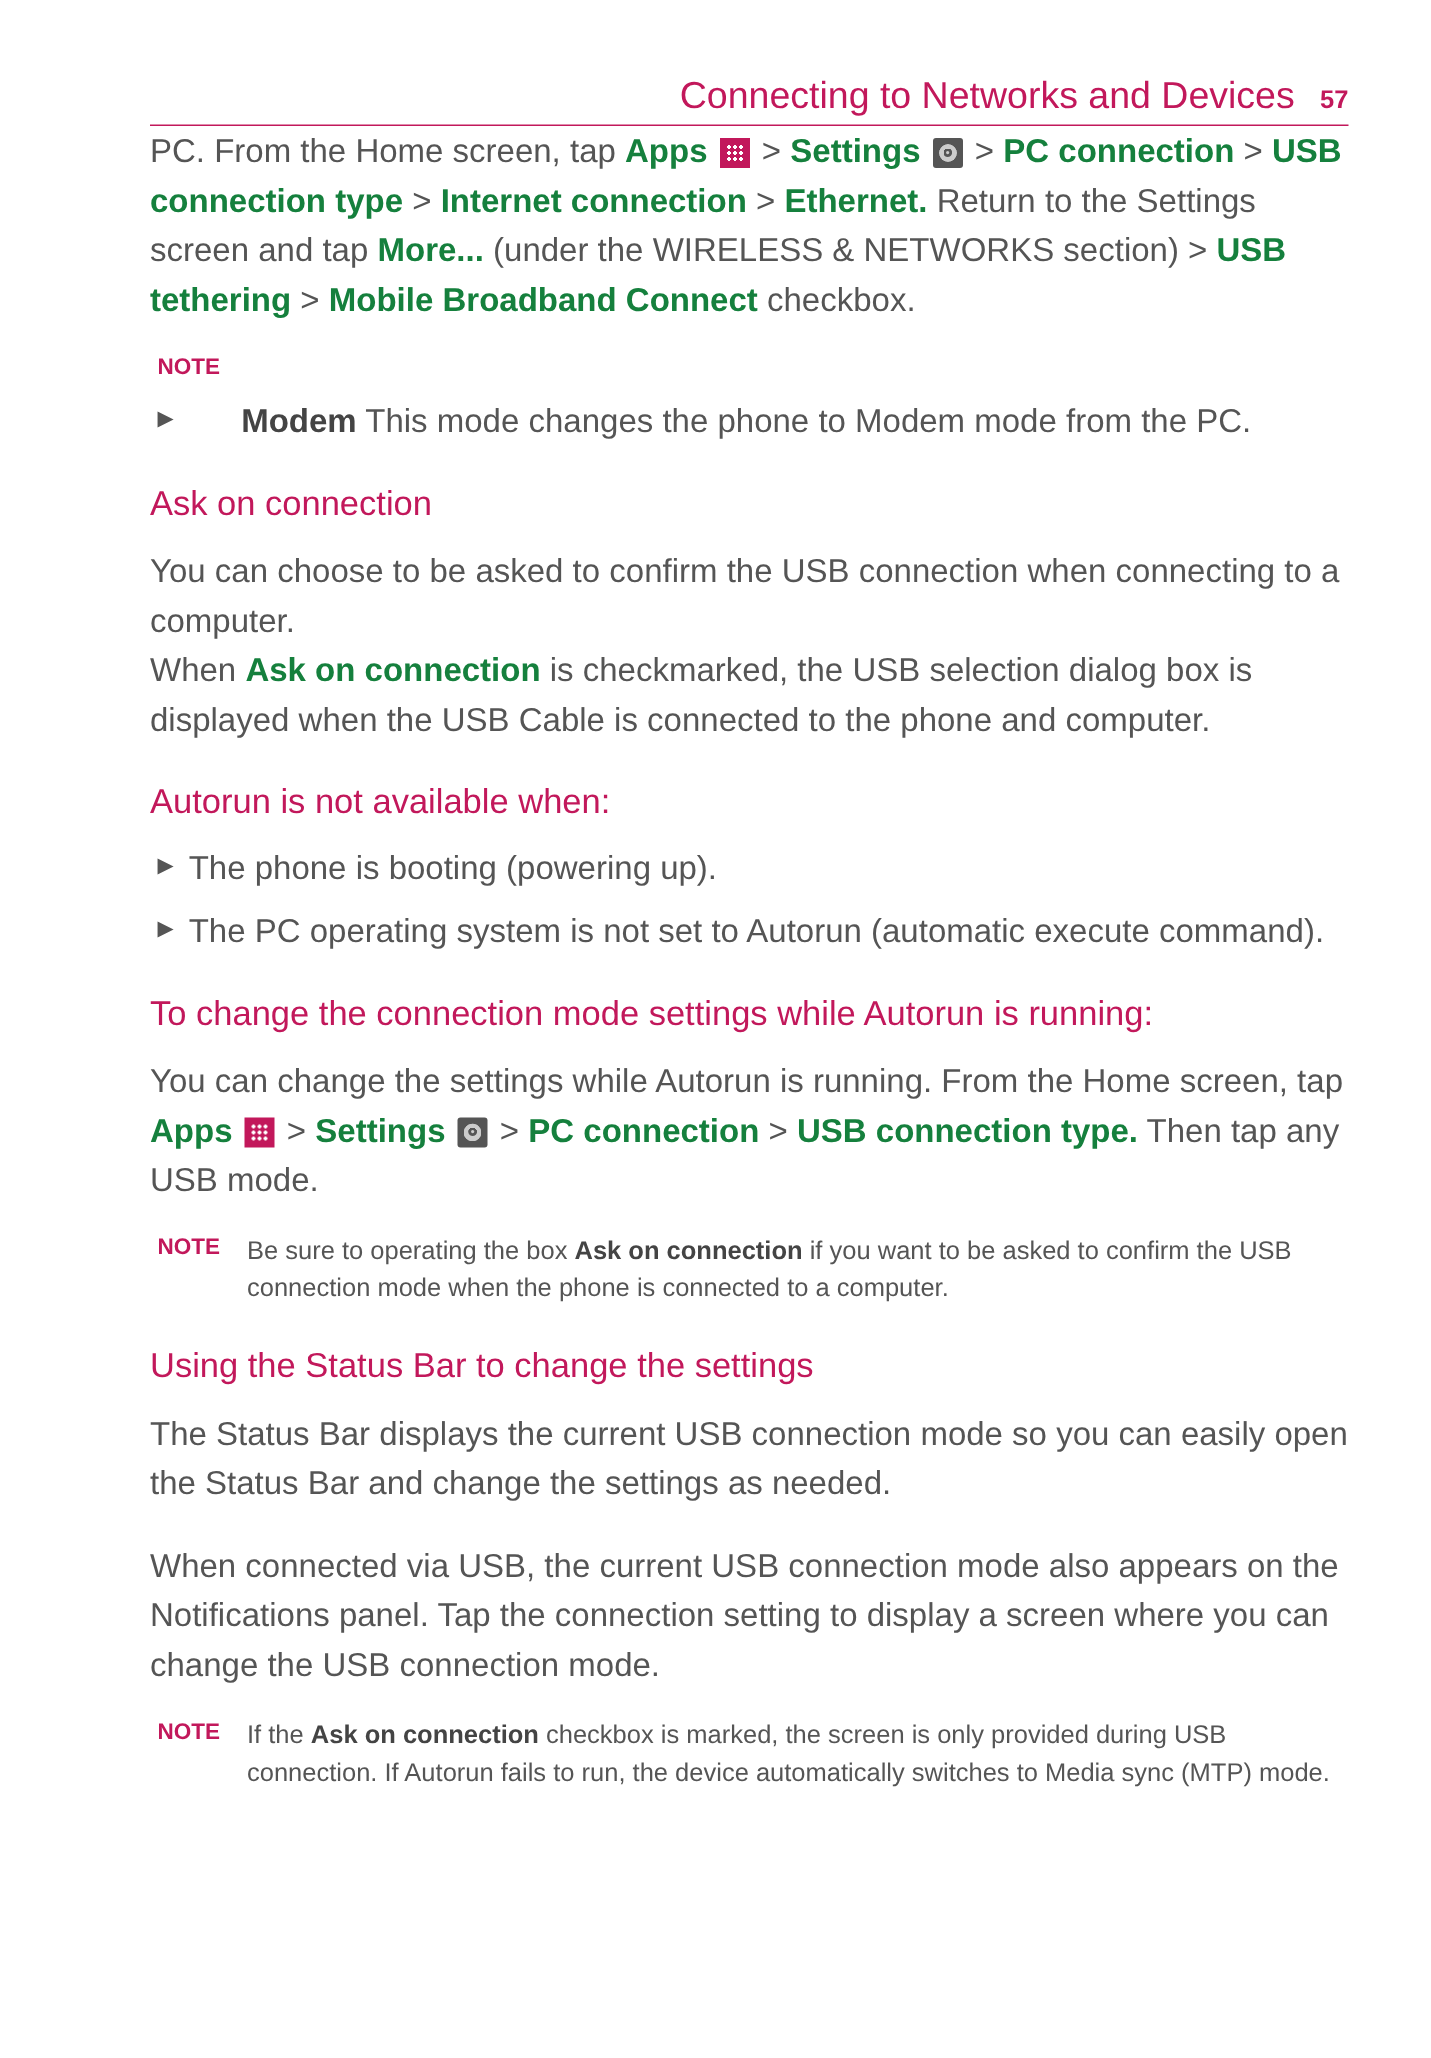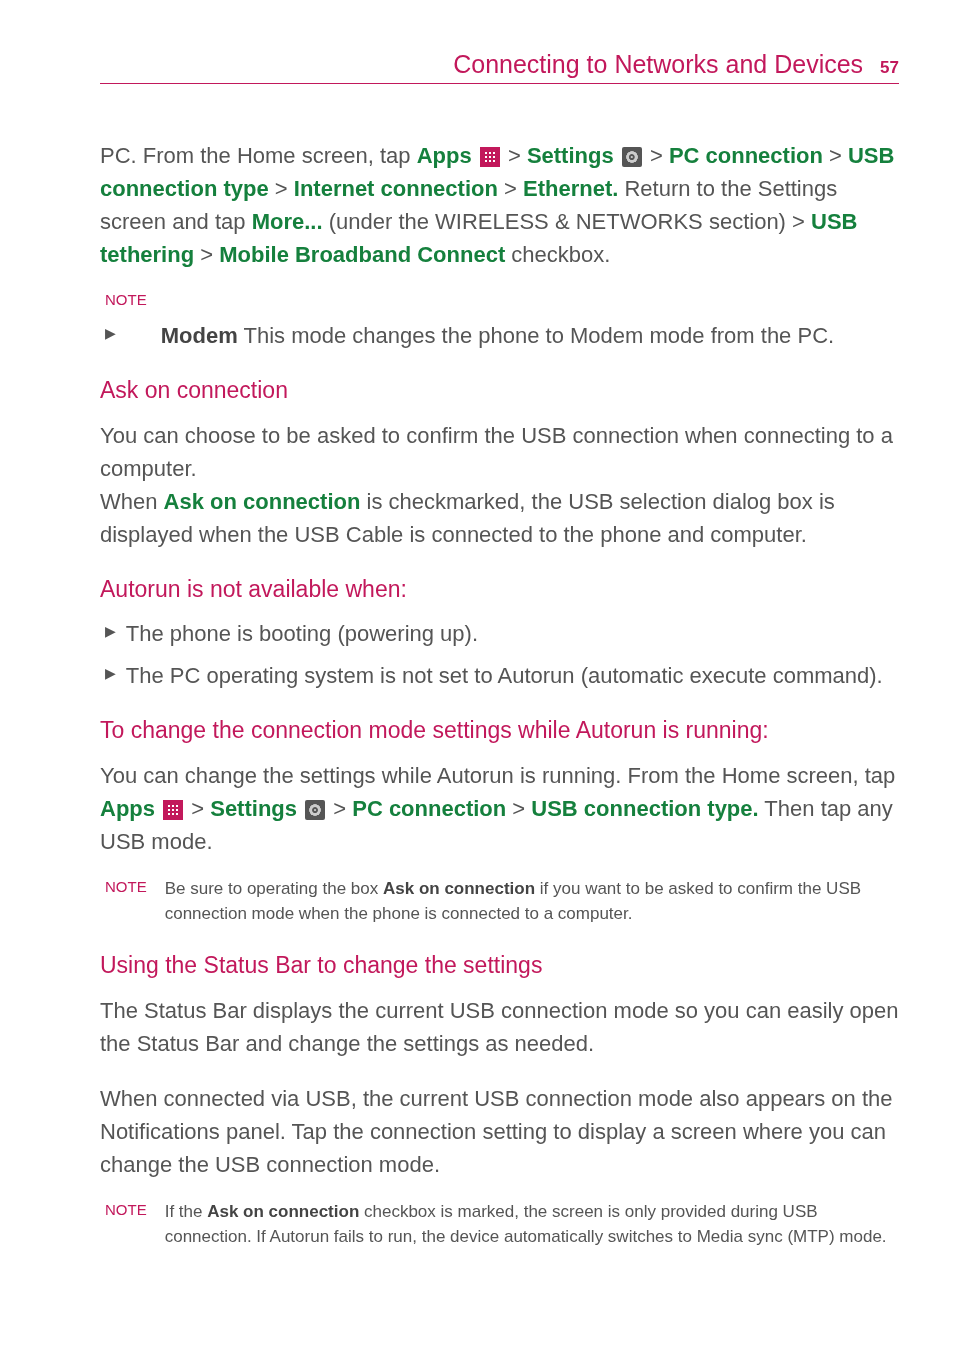--- a/index.html
+++ b/index.html
@@ -11,21 +11,20 @@
       width: 954px;
       height: 1372px;
       background: #ffffff;
       font-family: Arial, Helvetica, sans-serif;
       color: #555555;
       padding: 50px 55px 60px 100px;
     }
     .header {
       border-bottom: 1.5px solid #c2185b;
       padding-bottom: 4px;
-      margin-bottom: 55px;
     }
     .header-title {
       text-align: right;
       font-size: 25px;
       color: #c2185b;
       font-weight: normal;
     }
     .header-title .page-num {
       font-size: 17px;
       font-weight: bold;
@@ -43,21 +42,21 @@
       color: #15803d;
     }
     .note-line {
       display: flex;
       align-items: flex-start;
       margin-bottom: 12px;
       margin-left: 5px;
     }
     .note-label {
       font-size: 15px;
-      font-weight: normal;
+      font-weight: bold;
       color: #c2185b;
       margin-right: 18px;
       flex-shrink: 0;
       padding-top: 2px;
     }
     .note-text {
       font-size: 17px;
       color: #555555;
       line-height: 1.5;
     }

